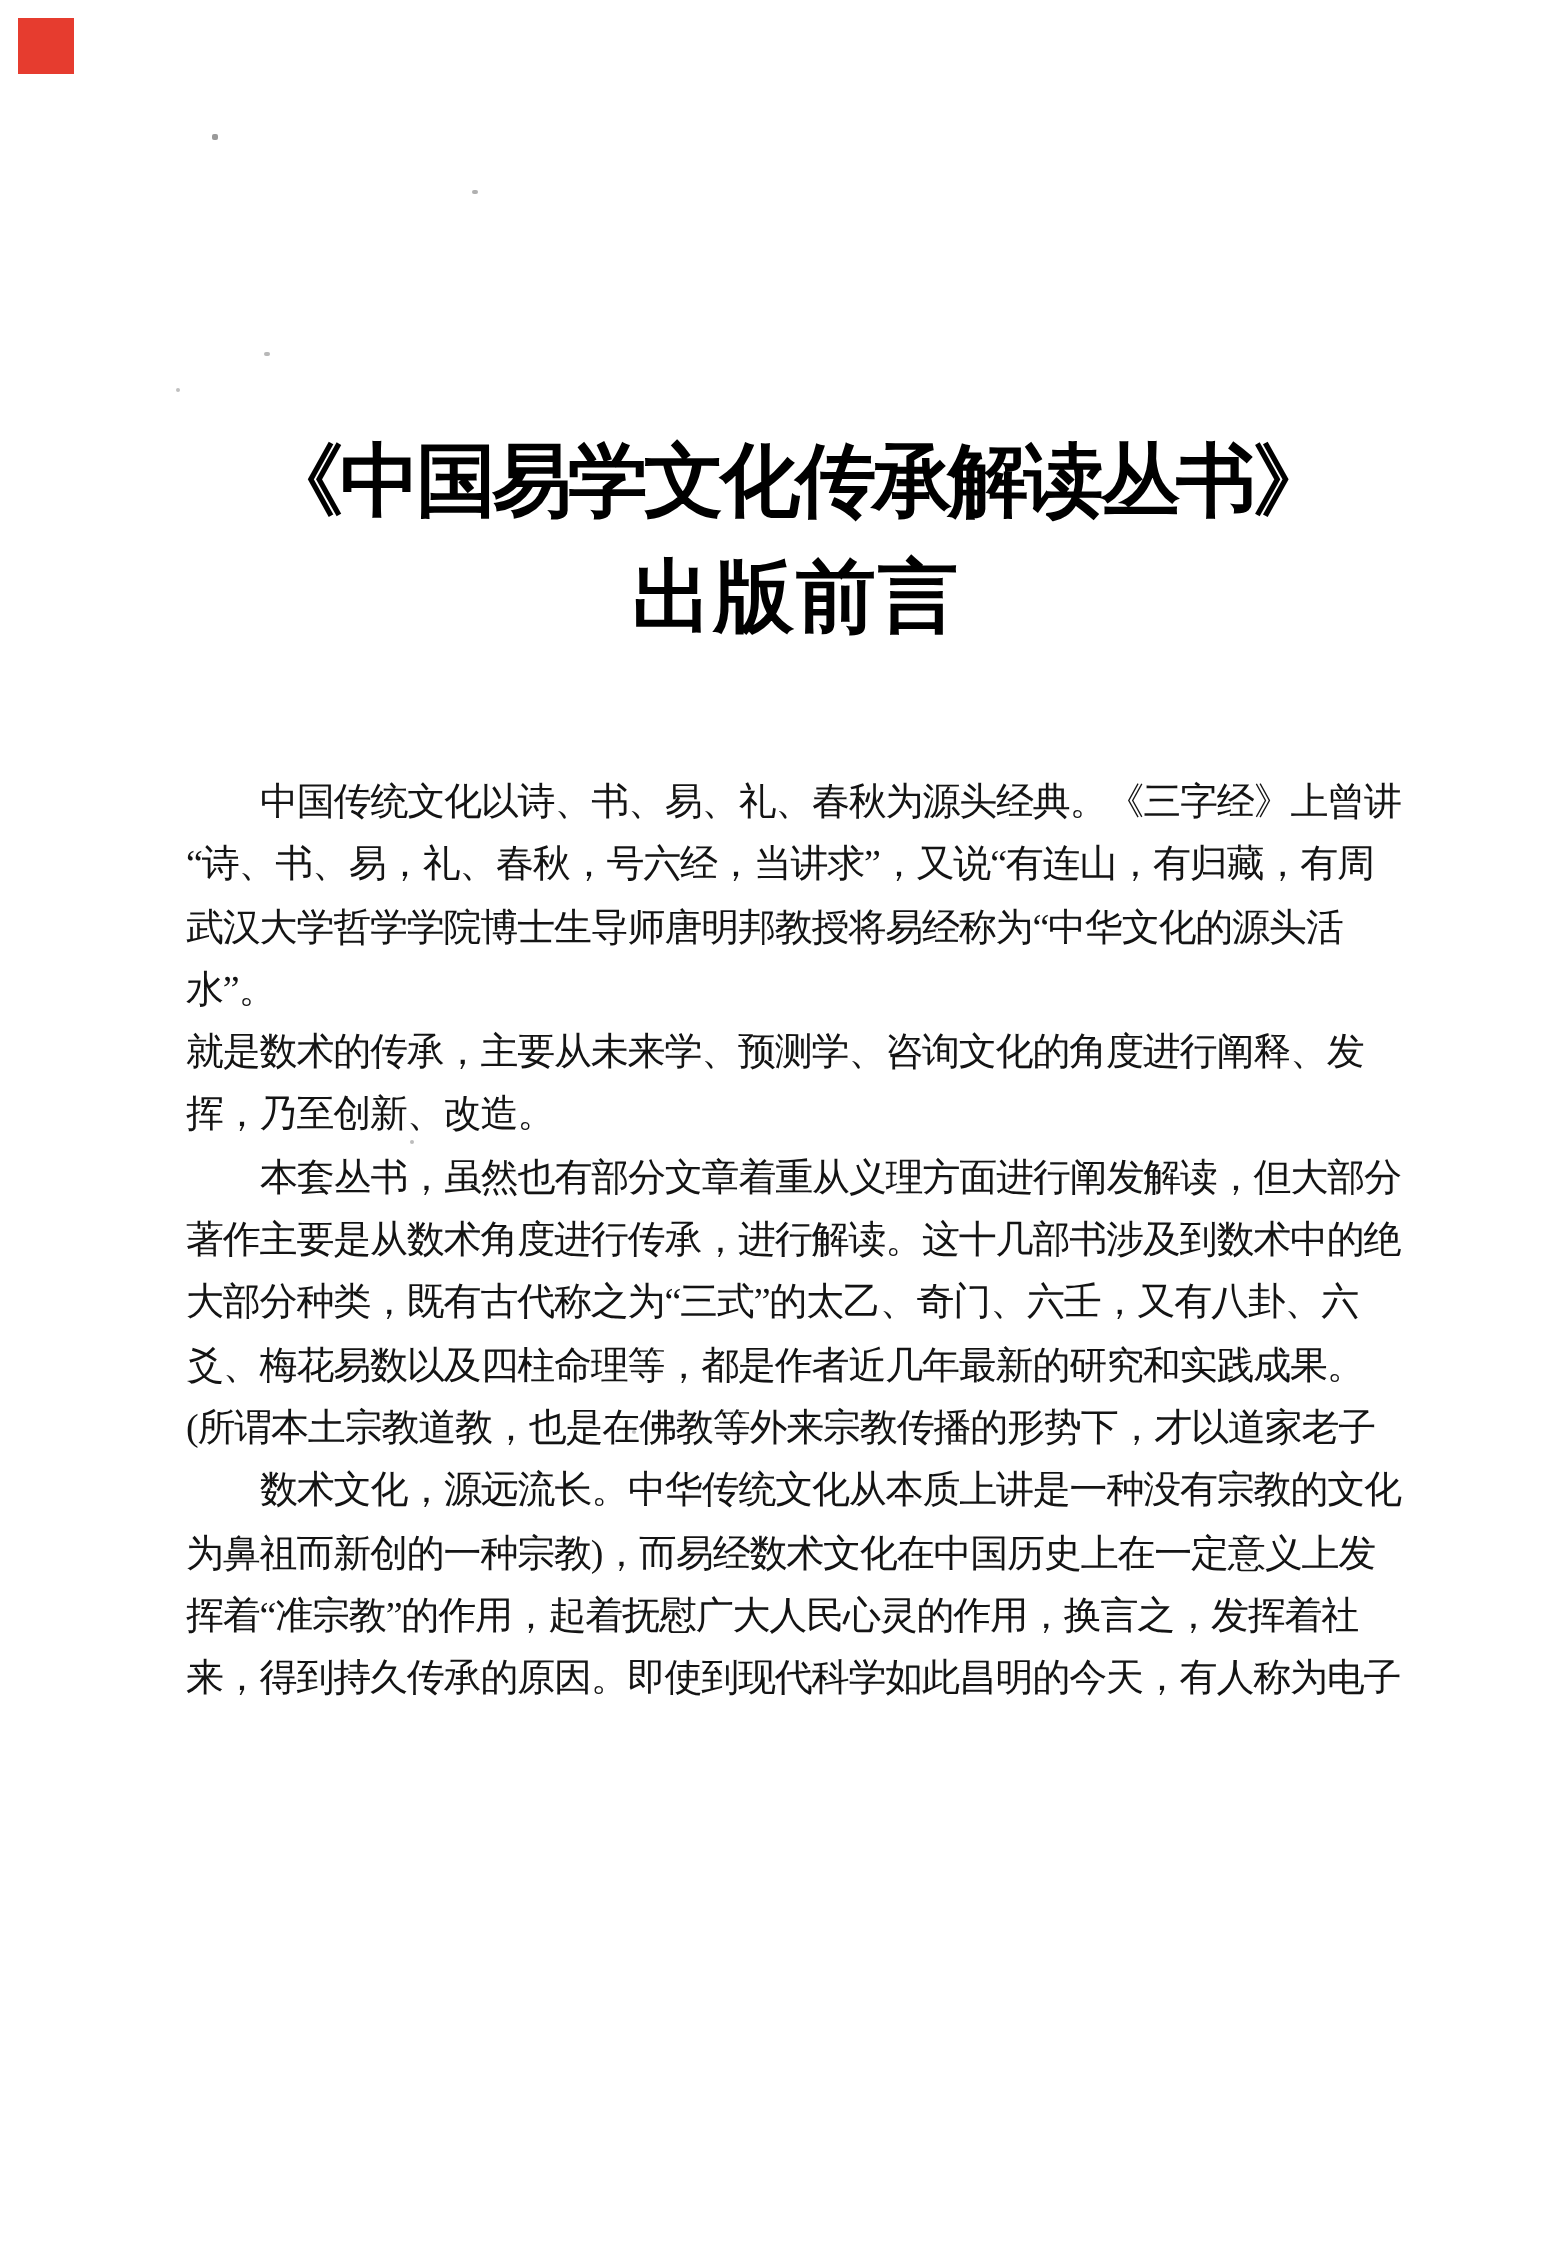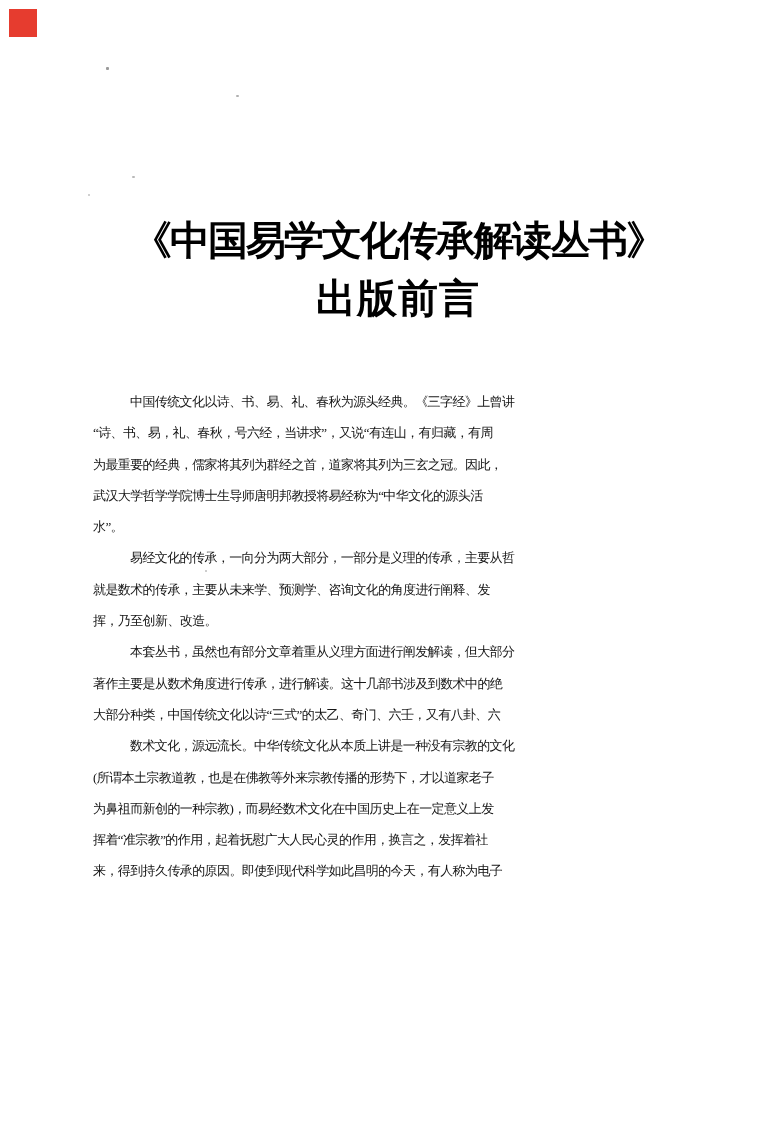--- a/index.html
+++ b/index.html
@@ -32,21 +32,21 @@
     margin-top:12px;
     letter-spacing:1px;
   }
   
   #body-text{
     position:absolute;left:93px;top:386px;width:616px;
     color:#141414;
   }
   .body-line{
     height:31.3px;line-height:31.3px;
-    font-size:13px;
+    font-size:19px;
     letter-spacing:-0.6px;
     white-space:nowrap;
     overflow:visible;
   }
   .body-line.indent{padding-left:37px;}
   
   #page-number{
     position:absolute;left:676px;top:1033px;
     font-size:22px;font-weight:bold;color:#1a1a1a;
     font-family:"Liberation Serif","DejaVu Serif",serif;
@@ -81,31 +81,30 @@
   <div id="red-stamp" style="background: rgb(230, 60, 47);"></div>
 
   <div id="title">
     <div class="title-line" id="title-line-1">《中国易学文化传承解读丛书》</div>
     <div class="title-line" id="title-line-2">出版前言</div>
   </div>
 
   <div id="body-text">
       <div class="body-line indent">中国传统文化以诗、书、易、礼、春秋为源头经典。《三字经》上曾讲</div>
       <div class="body-line">“诗、书、易，礼、春秋，号六经，当讲求”，又说“有连山，有归藏，有周</div>
-      <div class="body-line">为最重要的经典，儒家将其列为群经之首，道家将其列为三玄之冠。因此，</div>
       <div class="body-line">武汉大学哲学学院博士生导师唐明邦教授将易经称为“中华文化的源头活</div>
       <div class="body-line">水”。</div>
-      <div class="body-line indent">易经文化的传承，一向分为两大部分，一部分是义理的传承，主要从哲</div>
       <div class="body-line">就是数术的传承，主要从未来学、预测学、咨询文化的角度进行阐释、发</div>
       <div class="body-line">挥，乃至创新、改造。</div>
       <div class="body-line indent">本套丛书，虽然也有部分文章着重从义理方面进行阐发解读，但大部分</div>
       <div class="body-line">著作主要是从数术角度进行传承，进行解读。这十几部书涉及到数术中的绝</div>
-      <div class="body-line">大部分种类，中国传统文化以诗“三式”的太乙、奇门、六壬，又有八卦、六</div>
+      <div class="body-line">大部分种类，既有古代称之为“三式”的太乙、奇门、六壬，又有八卦、六</div>
+      <div class="body-line">爻、梅花易数以及四柱命理等，都是作者近几年最新的研究和实践成果。</div>
+      <div class="body-line">(所谓本土宗教道教，也是在佛教等外来宗教传播的形势下，才以道家老子</div>
       <div class="body-line indent">数术文化，源远流长。中华传统文化从本质上讲是一种没有宗教的文化</div>
-      <div class="body-line">(所谓本土宗教道教，也是在佛教等外来宗教传播的形势下，才以道家老子</div>
       <div class="body-line">为鼻祖而新创的一种宗教)，而易经数术文化在中国历史上在一定意义上发</div>
       <div class="body-line">挥着“准宗教”的作用，起着抚慰广大人民心灵的作用，换言之，发挥着社</div>
       <div class="body-line">来，得到持久传承的原因。即使到现代科学如此昌明的今天，有人称为电子</div>
     </div>
 
   <div id="page-number">1</div>
 
   <div id="watermark">
     <span id="watermark-site-name" class="wm-dark">古籍库</span><span class="wm-dark">www.</span><span class="wm-green">fozhu</span><span class="wm-red">920</span><span class="wm-dark">.com</span>
   </div>

